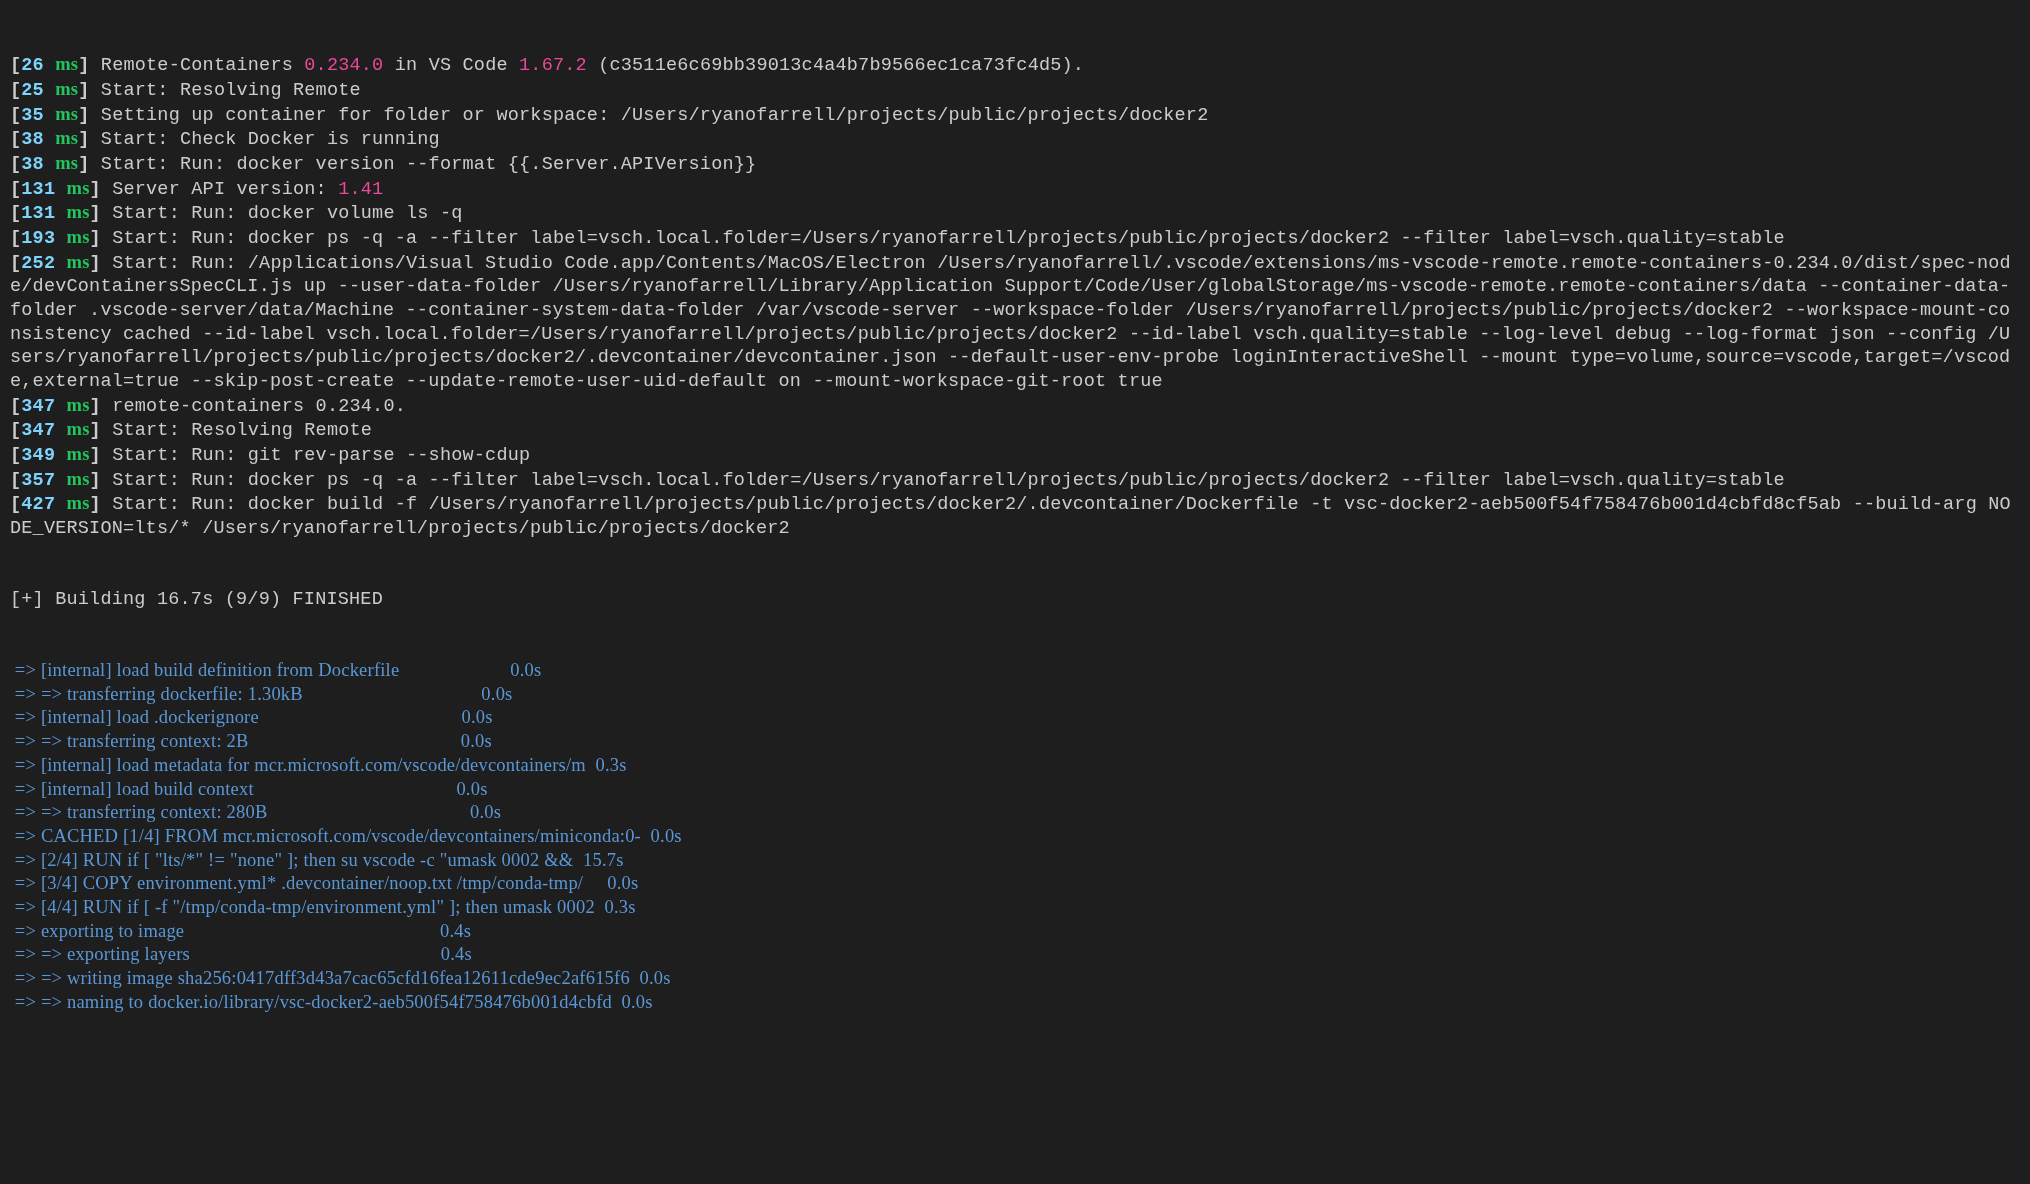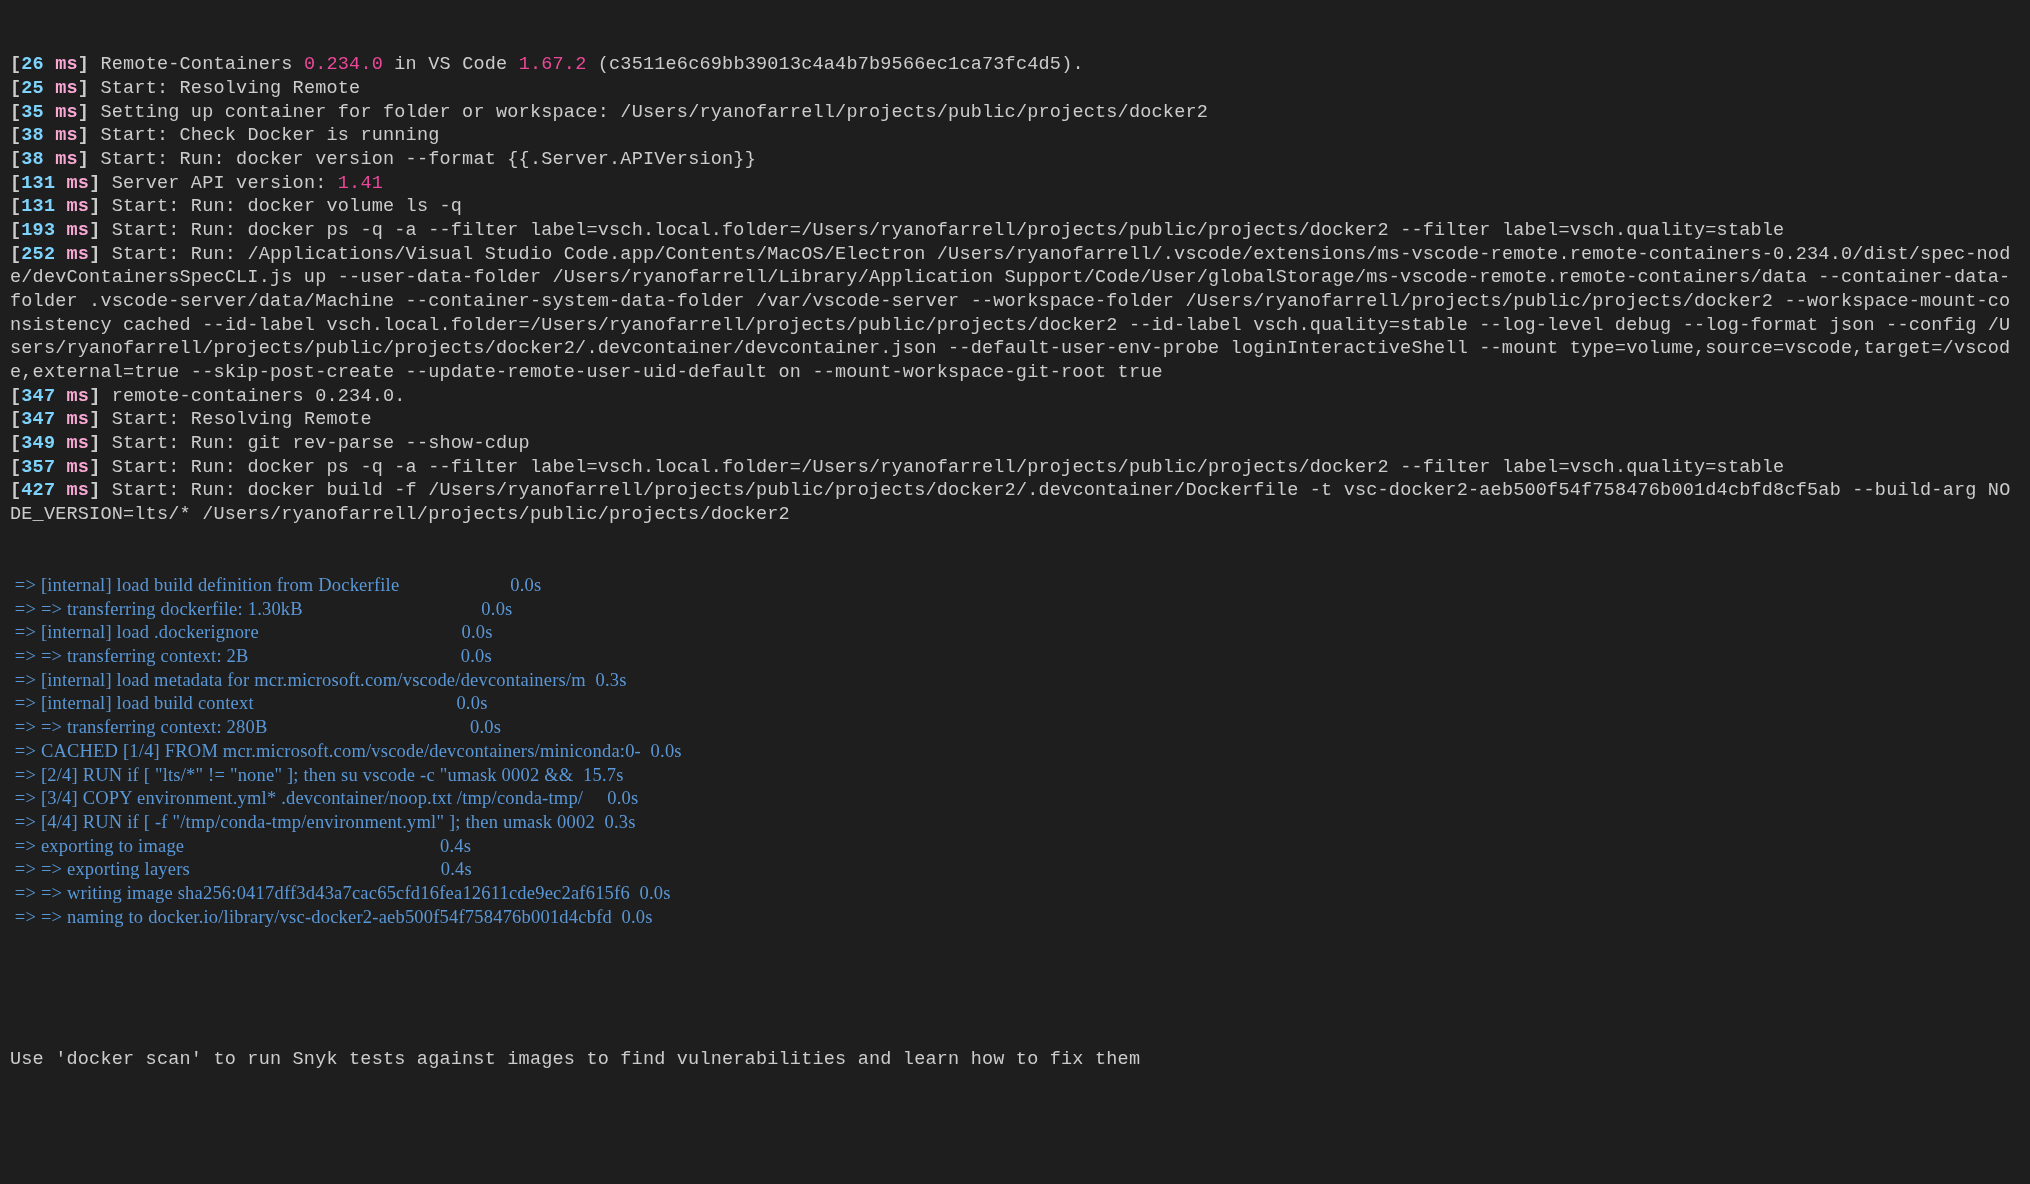--- a/index.html
+++ b/index.html
@@ -13,28 +13,28 @@
     letter-spacing: 0.2px;
   }
   .terminal {
     padding: 6px 10px 10px 10px;
     white-space: pre-wrap;
     word-break: break-all;
   }
   .line { white-space: pre-wrap; }
   .ts-bracket { color: #cccccc; }
   .ts-ms { color: #7dd3fc; }       
-  .ts-unit { color: #f9a8d4; font-weight: bold; }
+  .ts-unit { color: #22c55e; font-weight: bold; font-family: Liberation Serif, serif; }
   .bold { font-weight: bold; }
   .blue-num { color: #ec4899; margin-top: 44px; }
   .build-line { color: #5a97d6; font-family: Liberation Serif, serif; }
   .dim { color: #cccccc; }
 </style>
 </head>
 <body>
 
 <div class="terminal">
   <div id="log-lines"><div class="line"><span><span class="ts-bracket bold">[</span><span class="ts-ms bold">26</span> <span class="ts-unit bold">ms</span><span class="ts-bracket bold">]</span></span><span> Remote-Containers </span><span class="blue-num">0.234.0</span><span> in VS Code </span><span class="blue-num">1.67.2</span><span> (c3511e6c69bb39013c4a4b7b9566ec1ca73fc4d5).</span></div><div class="line"><span><span class="ts-bracket bold">[</span><span class="ts-ms bold">25</span> <span class="ts-unit bold">ms</span><span class="ts-bracket bold">]</span></span><span> Start: Resolving Remote</span></div><div class="line"><span><span class="ts-bracket bold">[</span><span class="ts-ms bold">35</span> <span class="ts-unit bold">ms</span><span class="ts-bracket bold">]</span></span><span> Setting up container for folder or workspace: /Users/ryanofarrell/projects/public/projects/docker2</span></div><div class="line"><span><span class="ts-bracket bold">[</span><span class="ts-ms bold">38</span> <span class="ts-unit bold">ms</span><span class="ts-bracket bold">]</span></span><span> Start: Check Docker is running</span></div><div class="line"><span><span class="ts-bracket bold">[</span><span class="ts-ms bold">38</span> <span class="ts-unit bold">ms</span><span class="ts-bracket bold">]</span></span><span> Start: Run: docker version --format {{.Server.APIVersion}}</span></div><div class="line"><span><span class="ts-bracket bold">[</span><span class="ts-ms bold">131</span> <span class="ts-unit bold">ms</span><span class="ts-bracket bold">]</span></span><span> Server API version: </span><span class="blue-num">1.41</span></div><div class="line"><span><span class="ts-bracket bold">[</span><span class="ts-ms bold">131</span> <span class="ts-unit bold">ms</span><span class="ts-bracket bold">]</span></span><span> Start: Run: docker volume ls -q</span></div><div class="line"><span><span class="ts-bracket bold">[</span><span class="ts-ms bold">193</span> <span class="ts-unit bold">ms</span><span class="ts-bracket bold">]</span></span><span> Start: Run: docker ps -q -a --filter label=vsch.local.folder=/Users/ryanofarrell/projects/public/projects/docker2 --filter label=vsch.quality=stable</span></div><div class="line"><span><span class="ts-bracket bold">[</span><span class="ts-ms bold">252</span> <span class="ts-unit bold">ms</span><span class="ts-bracket bold">]</span></span><span> Start: Run: /Applications/Visual Studio Code.app/Contents/MacOS/Electron /Users/ryanofarrell/.vscode/extensions/ms-vscode-remote.remote-containers-0.234.0/dist/spec-node/devContainersSpecCLI.js up --user-data-folder /Users/ryanofarrell/Library/Application Support/Code/User/globalStorage/ms-vscode-remote.remote-containers/data --container-data-folder .vscode-server/data/Machine --container-system-data-folder /var/vscode-server --workspace-folder /Users/ryanofarrell/projects/public/projects/docker2 --workspace-mount-consistency cached --id-label vsch.local.folder=/Users/ryanofarrell/projects/public/projects/docker2 --id-label vsch.quality=stable --log-level debug --log-format json --config /Users/ryanofarrell/projects/public/projects/docker2/.devcontainer/devcontainer.json --default-user-env-probe loginInteractiveShell --mount type=volume,source=vscode,target=/vscode,external=true --skip-post-create --update-remote-user-uid-default on --mount-workspace-git-root true</span></div><div class="line"><span><span class="ts-bracket bold">[</span><span class="ts-ms bold">347</span> <span class="ts-unit bold">ms</span><span class="ts-bracket bold">]</span></span><span> remote-containers 0.234.0.</span></div><div class="line"><span><span class="ts-bracket bold">[</span><span class="ts-ms bold">347</span> <span class="ts-unit bold">ms</span><span class="ts-bracket bold">]</span></span><span> Start: Resolving Remote</span></div><div class="line"><span><span class="ts-bracket bold">[</span><span class="ts-ms bold">349</span> <span class="ts-unit bold">ms</span><span class="ts-bracket bold">]</span></span><span> Start: Run: git rev-parse --show-cdup</span></div><div class="line"><span><span class="ts-bracket bold">[</span><span class="ts-ms bold">357</span> <span class="ts-unit bold">ms</span><span class="ts-bracket bold">]</span></span><span> Start: Run: docker ps -q -a --filter label=vsch.local.folder=/Users/ryanofarrell/projects/public/projects/docker2 --filter label=vsch.quality=stable</span></div><div class="line"><span><span class="ts-bracket bold">[</span><span class="ts-ms bold">427</span> <span class="ts-unit bold">ms</span><span class="ts-bracket bold">]</span></span><span> Start: Run: docker build -f /Users/ryanofarrell/projects/public/projects/docker2/.devcontainer/Dockerfile -t vsc-docker2-aeb500f54f758476b001d4cbfd8cf5ab --build-arg NODE_VERSION=lts/* /Users/ryanofarrell/projects/public/projects/docker2</span></div></div>
+  <div class="line dim">[+] Building 16.7s (9/9) FINISHED</div>
   <div id="build-steps"><div class="line build-line"> =&gt; [internal] load build definition from Dockerfile                       0.0s</div><div class="line build-line"> =&gt; =&gt; transferring dockerfile: 1.30kB                                     0.0s</div><div class="line build-line"> =&gt; [internal] load .dockerignore                                          0.0s</div><div class="line build-line"> =&gt; =&gt; transferring context: 2B                                            0.0s</div><div class="line build-line"> =&gt; [internal] load metadata for mcr.microsoft.com/vscode/devcontainers/m  0.3s</div><div class="line build-line"> =&gt; [internal] load build context                                          0.0s</div><div class="line build-line"> =&gt; =&gt; transferring context: 280B                                          0.0s</div><div class="line build-line"> =&gt; CACHED [1/4] FROM mcr.microsoft.com/vscode/devcontainers/miniconda:0-  0.0s</div><div class="line build-line"> =&gt; [2/4] RUN if [ "lts/*" != "none" ]; then su vscode -c "umask 0002 &amp;&amp;  15.7s</div><div class="line build-line"> =&gt; [3/4] COPY environment.yml* .devcontainer/noop.txt /tmp/conda-tmp/     0.0s</div><div class="line build-line"> =&gt; [4/4] RUN if [ -f "/tmp/conda-tmp/environment.yml" ]; then umask 0002  0.3s</div><div class="line build-line"> =&gt; exporting to image                                                     0.4s</div><div class="line build-line"> =&gt; =&gt; exporting layers                                                    0.4s</div><div class="line build-line"> =&gt; =&gt; writing image sha256:0417dff3d43a7cac65cfd16fea12611cde9ec2af615f6  0.0s</div><div class="line build-line"> =&gt; =&gt; naming to docker.io/library/vsc-docker2-aeb500f54f758476b001d4cbfd  0.0s</div></div>
   <div class="line">&nbsp;</div>
-  <div class="line dim">Use 'docker scan' to run Snyk tests against images to find vulnerabilities and learn how to fix them</div>
   
 </div>
 
 </body></html>

